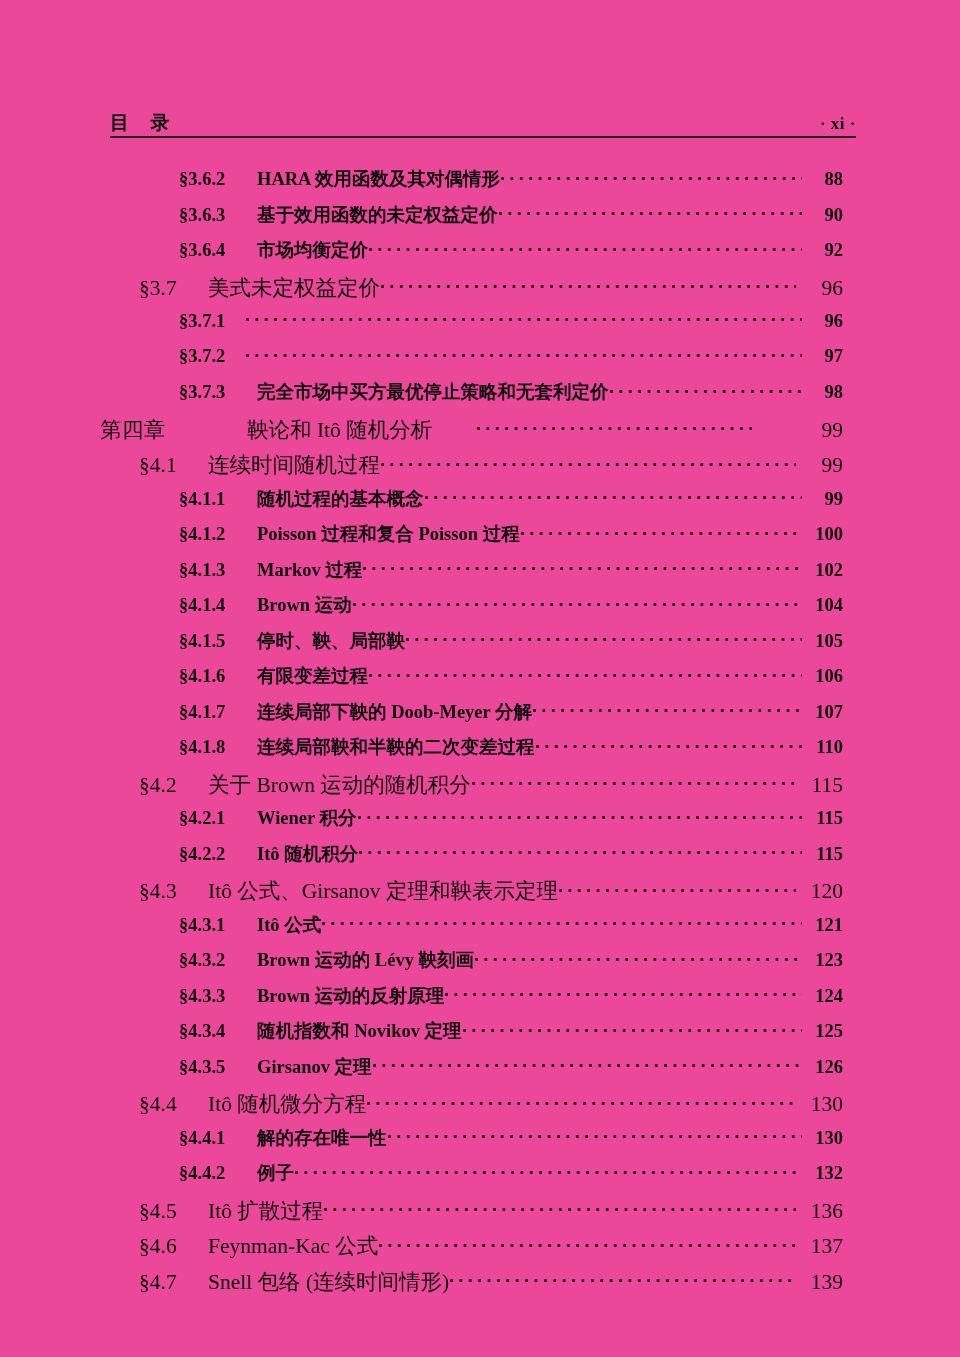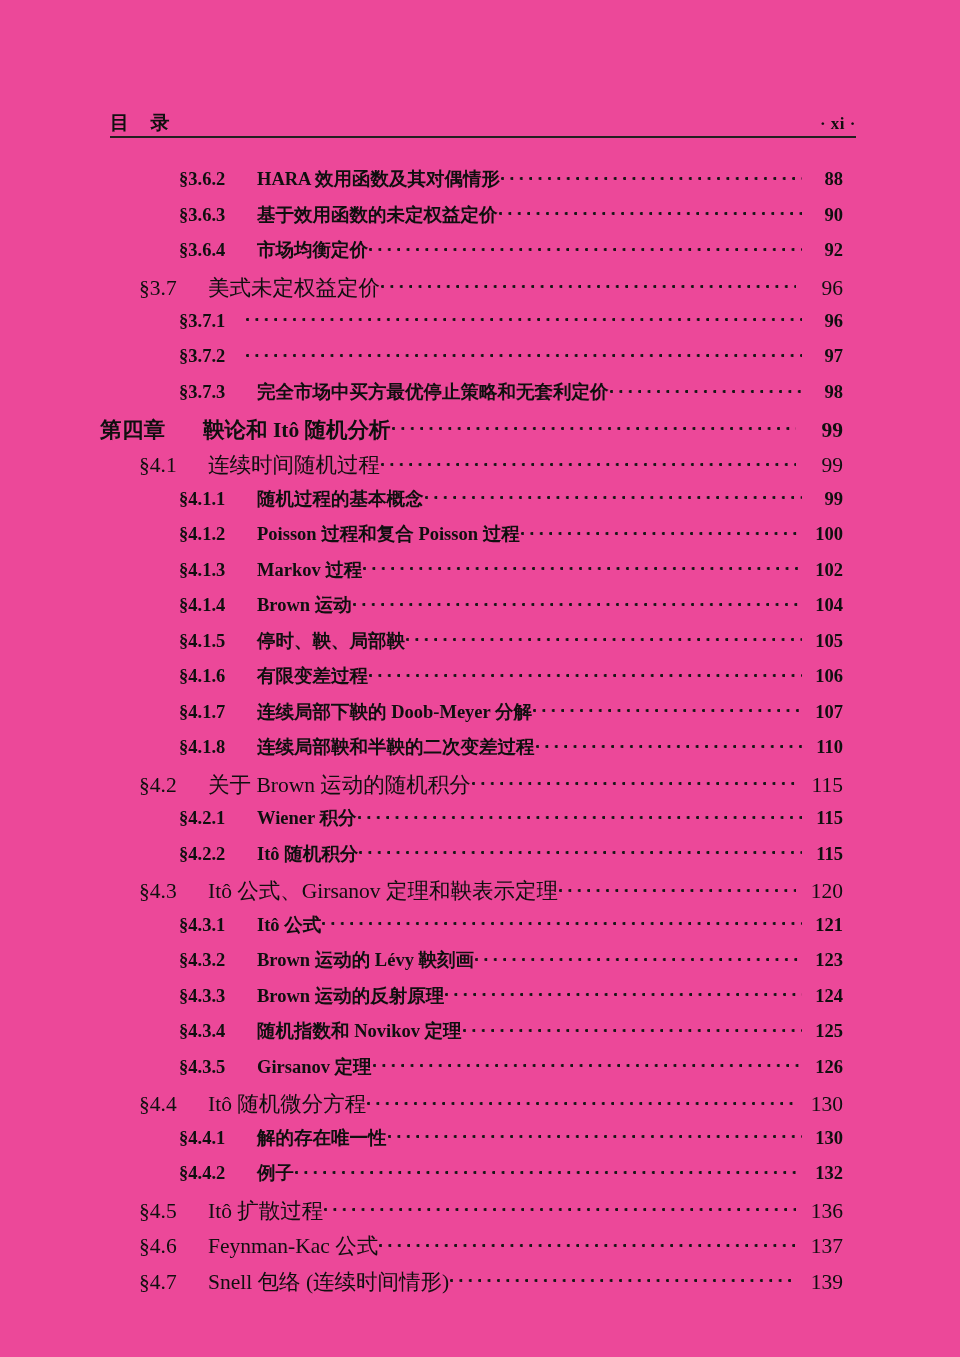--- a/index.html
+++ b/index.html
@@ -99,22 +99,23 @@
   }
   .toc-page {
     flex: 0 0 auto;
     text-align: right;
     white-space: pre;
   }
 
   
   .lvl-chapter {
     padding-left: 3px;
-    font-weight: bold;
+    font-weight: normal;
     font-size: 21.5px;
+    gap: 44px;
   }
   .lvl-chapter .toc-num   { min-width: 90px; letter-spacing: 0.4px; }
   .lvl-chapter .toc-title { padding-left: 13px; }
   .lvl-chapter .toc-page  { min-width: 46px; }
   .lvl-chapter .toc-leader::before { bottom: 0.30em; }
 
   
   .lvl-section {
     padding-left: 42px;
     font-weight: normal;

